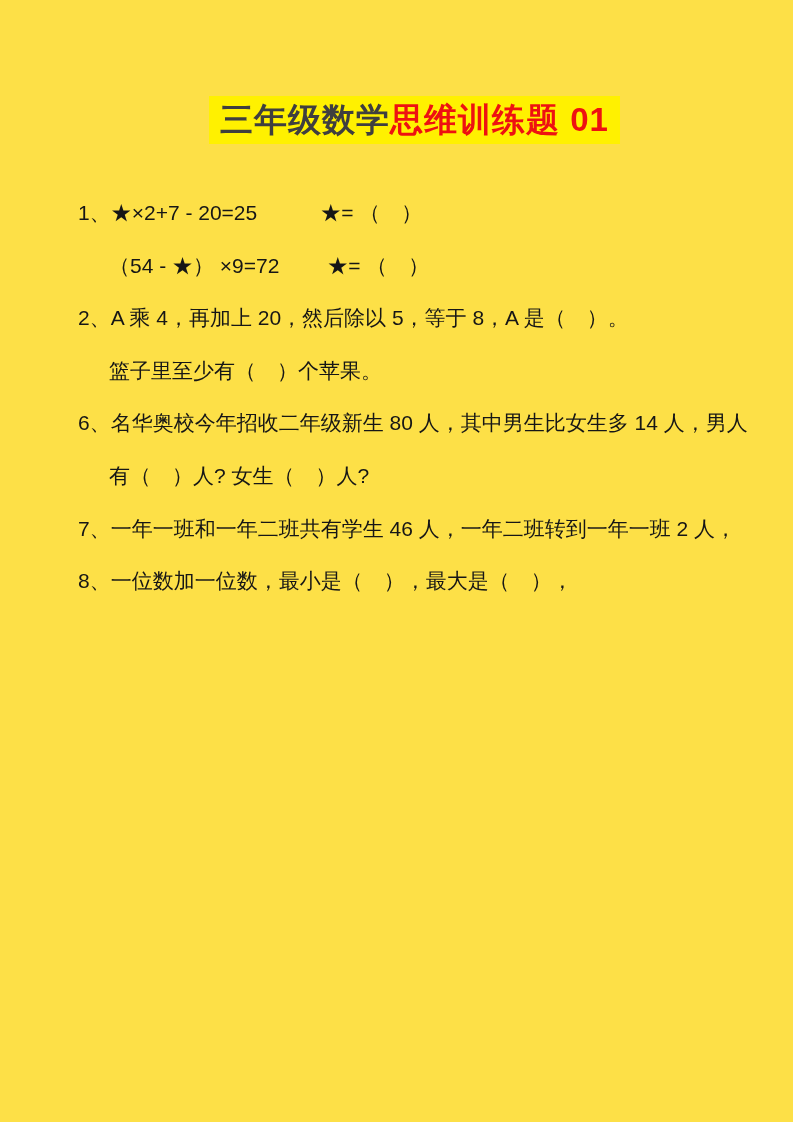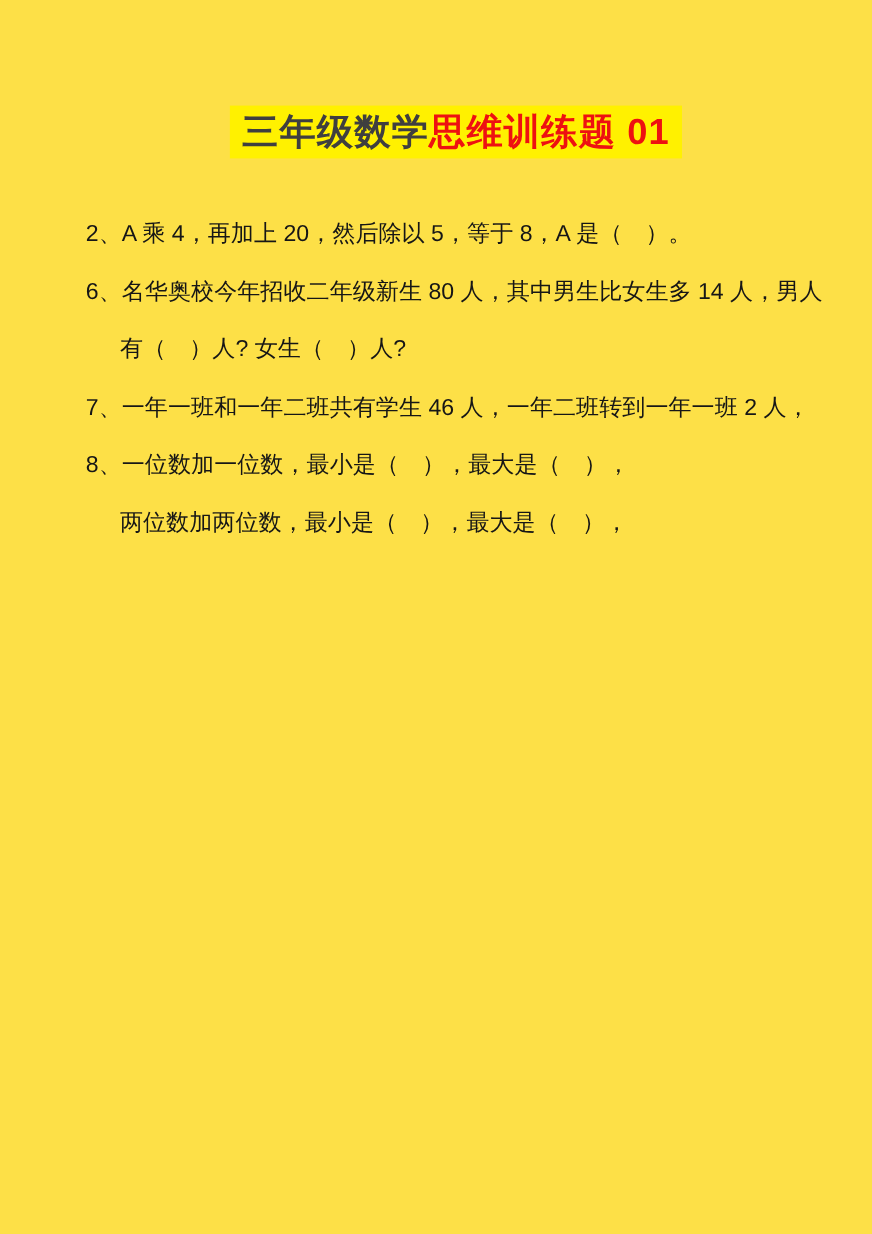--- a/index.html
+++ b/index.html
@@ -48,38 +48,42 @@
 <body>
 
 <div class="page">
 
   <div class="title-row">
     <h1 class="title" style="background-color: rgb(255, 241, 0);"><span style="color: rgb(63, 63, 63);">三年级数学</span><span style="color: rgb(238, 17, 17);">思维训练题 01</span></h1>
   </div>
 
   <div class="questions" style="color: rgb(22, 22, 22);">
 
+    <div class="question">
+      <div class="qline"><span class="qnum">1、</span><span>★×2+7 - 20=25　　　★= （　）</span></div>
+      <div class="qline cont">（54 - ★） ×9=72　　 ★= （　）</div>
+    </div>
 
     <div class="question">
       <div class="qline"><span class="qnum">2、</span><span>A 乘 4，再加上 20，然后除以 5，等于 8，A 是（　）。</span></div>
     </div>
 
     <div class="question">
+      <div class="qline cont">篮子里至少有（　）个苹果。</div>
     </div>
 
 
 
     <div class="question">
       <div class="qline"><span class="qnum">6、</span><span>名华奥校今年招收二年级新生 80 人，其中男生比女生多 14 人，男人</span></div>
       <div class="qline cont">有（　）人? 女生（　）人?</div>
     </div>
 
     <div class="question">
       <div class="qline"><span class="qnum">7、</span><span>一年一班和一年二班共有学生 46 人，一年二班转到一年一班 2 人，</span></div>
     </div>
 
     <div class="question">
       <div class="qline"><span class="qnum">8、</span><span>一位数加一位数，最小是（　），最大是（　），</span></div>
-      <div class="qline cont">两位数加两位数，最小是（　），最大是（　），</div>
     </div>
 
   </div>
 </div>
 
 </body></html>

